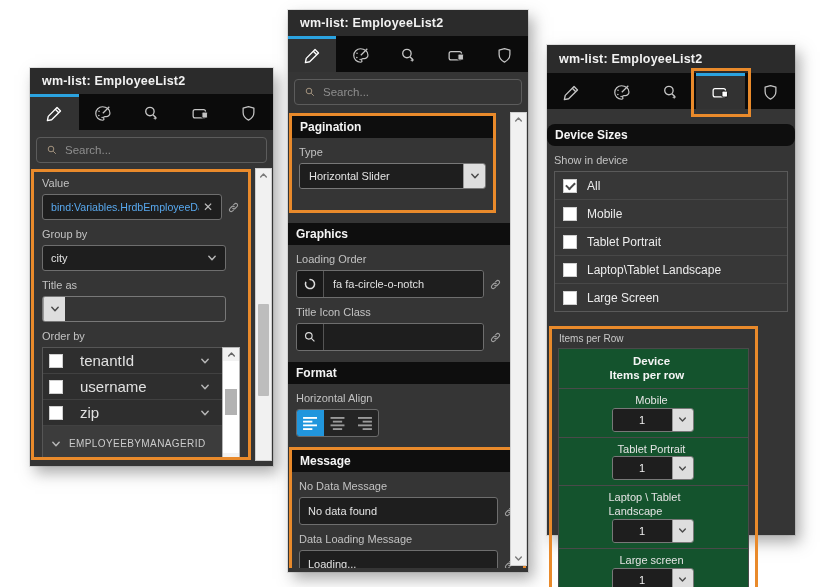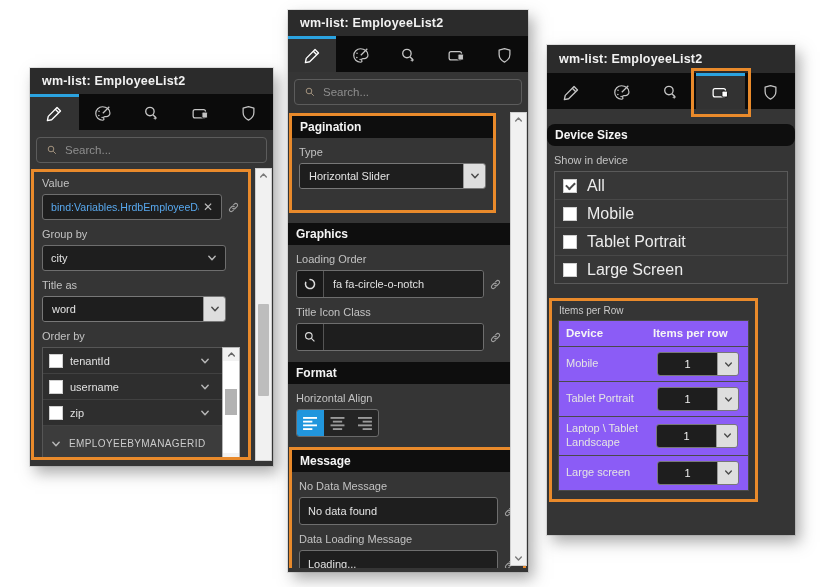--- a/index.html
+++ b/index.html
@@ -55,22 +55,22 @@
   
   #p1{left:30px;top:68px;width:243px;height:398px;}
   .p1body{position:absolute;top:98px;left:0;right:0;bottom:0;}
   .p1box{position:absolute;left:1px;top:3px;width:220px;bottom:6px;padding:3px 8px 0;overflow:hidden;}
   .valinp{flex:1;justify-content:space-between;gap:4px;overflow:hidden;}
   .bindtxt{color:#58a8ee;white-space:nowrap;overflow:hidden;font-size:10.6px;}
   .xclear{color:#bdbdbd;font-size:12px;line-height:1;cursor:pointer;flex:none;}
   .selplain{justify-content:space-between;cursor:pointer;}
   .olist{display:flex;margin-top:2px;}
   .orows{flex:1;border:1px solid #565656;border-right:none;}
-  .orow{height:25px;display:flex;align-items:center;gap:7px;padding:0 6px;background:#2e2e2e;
-        border-bottom:1px solid #414141;font-size:11px;color:#e0e0e0;}
+  .orow{height:25px;display:flex;align-items:center;gap:17px;padding:0 6px;background:#2e2e2e;
+        border-bottom:1px solid #414141;font-size:15px;color:#e0e0e0;}
   .orow .chev{margin-left:auto;margin-right:6px;}
   .grow{height:35px;display:flex;align-items:center;gap:8px;padding:0 8px;background:#3c3c3c;
         font-size:10px;color:#cbcbcb;letter-spacing:.4px;}
   .gstrip{height:5px;background:#272727;}
   .lscroll{width:16px;background:#ffffff;border:1px solid #b5b5b5;display:flex;flex-direction:column;}
   .lscroll .sar{height:13px;background:#f2f2f2;display:flex;align-items:center;justify-content:center;}
   .lscroll .sar .chev{width:9px;height:9px;color:#666;}
   .lscroll .strack{flex:1;position:relative;background:#fff;}
   .lscroll .sthumb{position:absolute;left:2px;right:2px;top:28px;height:26px;background:#b2b2b2;}
   
@@ -93,27 +93,27 @@
   .abtn{width:27px;height:26px;display:flex;align-items:center;justify-content:center;
         color:#9a9a9a;cursor:pointer;}
   .abtn.active{background:#2196dd;color:#ffffff;}
   .abtn .ic{width:15px;height:13px;}
   
   #p3{left:547px;top:45px;width:248px;height:490px;}
   .p3body{padding:0;}
   .p3pad{padding:0 7px;}
   .dlist{margin:4px 0 0;border:1px solid #5a5a5a;}
   .drow{height:27px;display:flex;align-items:center;gap:10px;padding:0 8px;background:#373737;
-        border-bottom:1px solid #484848;font-size:16px;color:#ececec;}
+        border-bottom:1px solid #484848;font-size:12px;color:#ececec;}
   .drow:last-child{border-bottom:none;}
   .ibox{margin:14px 37px 0 2px;padding:4px 6px 8px;}
   .iboxlbl{font-size:10px;color:#c9c9c9;margin:0 0 4px 1px;}
   .tbl{border:1px solid #4a4a4a;border-bottom:none;}
-  .trow{display:flex;align-items:center;border-bottom:1px solid #4a4a4a;background:#8b5cf6;
-        padding:5px 7px;min-height:26px;box-sizing:border-box;}
+  .trow{display:flex;align-items:center;border-bottom:1px solid #4a4a4a;background:#14532d;
+        padding:5px 7px;min-height:26px;box-sizing:border-box;flex-direction:column;}
   .trow .dcell{flex:1;font-size:11px;color:#e4e4e4;line-height:1.25;padding-right:4px;}
   .trow.thead .dcell,.trow.thead .icell{font-weight:700;color:#f5f5f5;font-size:11.5px;}
   .icell{width:84px;flex:none;}
   .numsel{display:flex;height:24px;border:1px solid #787878;border-radius:3px;overflow:hidden;width:82px;box-sizing:border-box;}
   .numsel .val{flex:1;background:#1e1e1e;display:flex;align-items:center;justify-content:center;
                font-size:11px;color:#f0f0f0;}
   .numsel .btn{width:20px;background:#dedede;border-left:1px solid #9a9a9a;display:flex;
                align-items:center;justify-content:center;cursor:pointer;}
   .numsel .btn .chev{color:#4a4a4a;width:9px;height:9px;}
   .defs{position:absolute;width:0;height:0;overflow:hidden;}
@@ -248,21 +248,20 @@
       </div>
       <div class="lbl">Group by</div>
       <div class="inp selplain" style="margin-right:14px;">
         <span>city</span>
         <svg class="chev">
             <use href="#i-chev"></use>
           </svg>
       </div>
       <div class="lbl">Title as</div>
       <div class="selbtn" style="margin-right:14px;">
-        <div class="field">word</div>
         <div class="btn">
             <svg class="chev">
               <use href="#i-chev"></use>
             </svg>
           </div>
       </div>
       <div class="lbl">Order by</div>
       <div class="olist">
         <div class="orows">
           <div class="orow">
@@ -510,20 +509,24 @@
         <div class="drow">
           <span class="cb"></span>
           <span>Mobile</span>
         </div>
         <div class="drow">
           <span class="cb"></span>
           <span>Tablet Portrait</span>
         </div>
         <div class="drow">
           <span class="cb"></span>
+          <span>Laptop\Tablet Landscape</span>
+        </div>
+        <div class="drow">
+          <span class="cb"></span>
           <span>Large Screen</span>
         </div>
       </div>
     </div>
     <div class="obox ibox">
       <div class="iboxlbl">Items per Row</div>
       <div class="tbl">
         <div class="trow thead">
           <div class="dcell">Device</div>
           <div class="icell dcell" style="flex:none;">Items per row</div>

